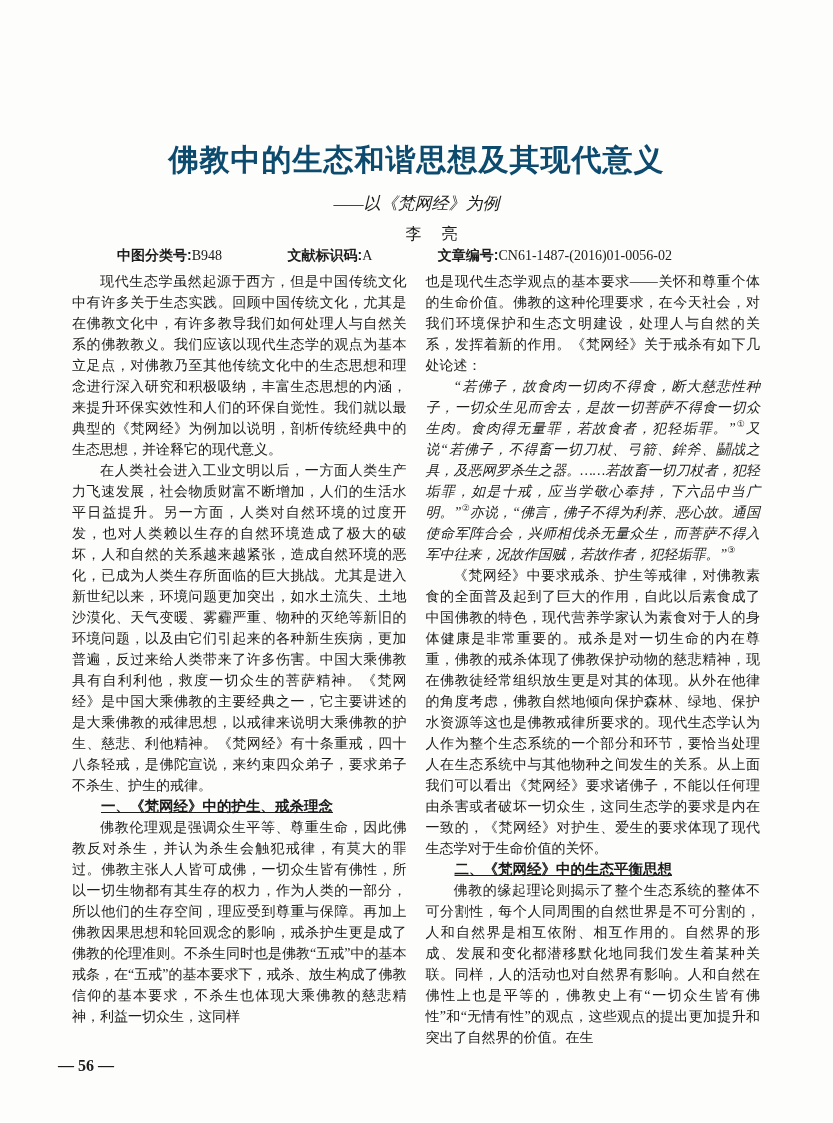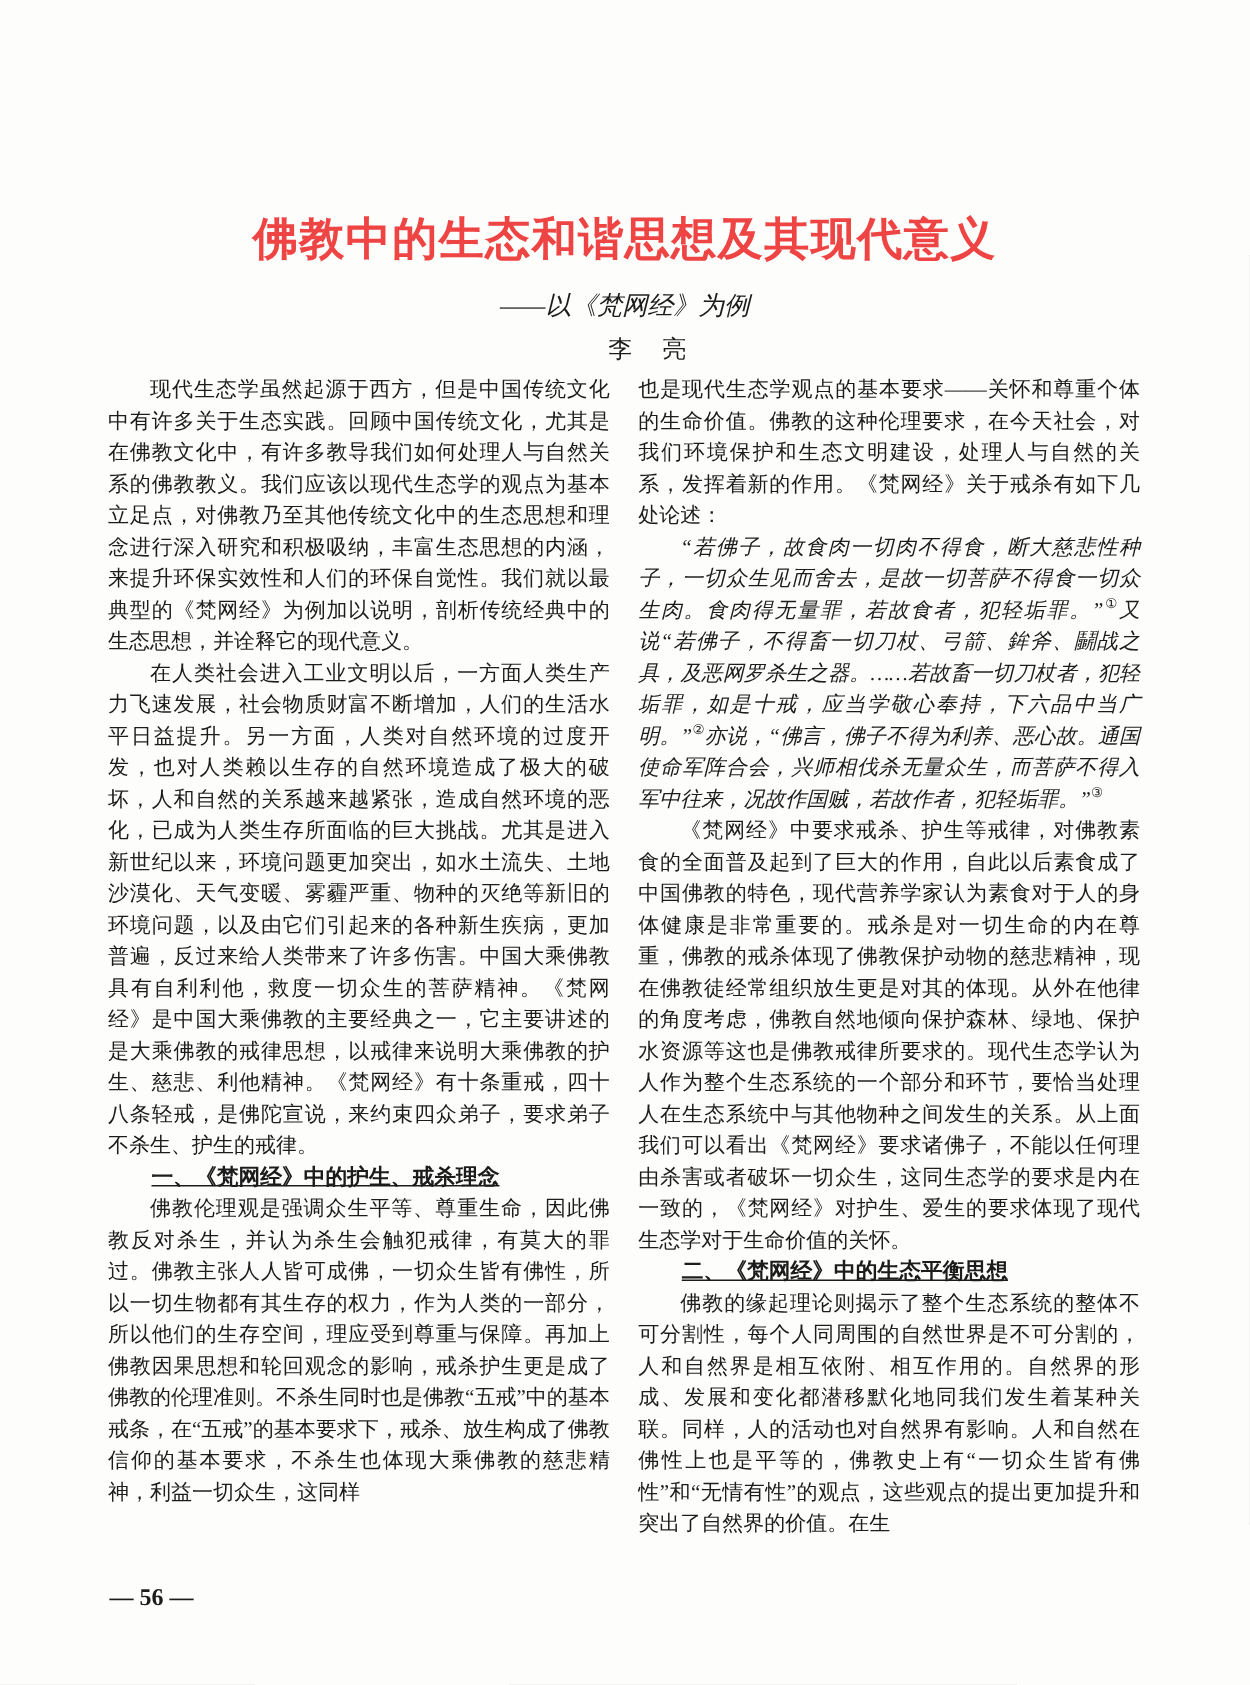--- a/index.html
+++ b/index.html
@@ -13,21 +13,21 @@
     overflow:hidden;
   }
   .title {
     margin:0;
     padding-top:143px;
     text-align:center;
     font-size:30px;
     line-height:34px;
     font-weight:700;
     letter-spacing:1px;
-    color:#ef4444;
+    color:#0c4a6e;
   }
   .subtitle {
     margin-top:16px;
     text-align:center;
     font-size:17px;
     line-height:22px;
     font-style:italic;
   }
   .author {
     margin-top:8px;
@@ -86,40 +86,45 @@
   }
   .quote { font-style:italic; }
   .quote sup {
     font-size:9px;
     font-style:normal;
     line-height:0;
     vertical-align:super;
   }
   .footer {
     position:absolute;
-    left:73px;
+    left:58px;
     top:1056px;
     font-size:16px;
     line-height:20px;
     font-weight:700;
   }
 </style>
 </head>
 <body>
 
 <div class="sheet">
 
   <h1 class="title">佛教中的生态和谐思想及其现代意义</h1>
 
   <div class="subtitle">——以《梵网经》为例</div>
 
   <div class="author">李　亮</div>
 
 
 
+  <p class="clc">
+    <span class="clc-item"><span class="meta-label">中图分类号:</span><span>B948</span></span>
+    <span class="clc-item"><span class="meta-label">文献标识码:</span><span>A</span></span>
+    <span class="clc-item"><span class="meta-label">文章编号:</span><span>CN61-1487-(2016)01-0056-02</span></span>
+  </p>
 
   <div class="columns">
 
     <div class="col">
       <p>现代生态学虽然起源于西方，但是中国传统文化中有许多关于生态实践。回顾中国传统文化，尤其是在佛教文化中，有许多教导我们如何处理人与自然关系的佛教教义。我们应该以现代生态学的观点为基本立足点，对佛教乃至其他传统文化中的生态思想和理念进行深入研究和积极吸纳，丰富生态思想的内涵，来提升环保实效性和人们的环保自觉性。我们就以最典型的《梵网经》为例加以说明，剖析传统经典中的生态思想，并诠释它的现代意义。</p>
       <p>在人类社会进入工业文明以后，一方面人类生产力飞速发展，社会物质财富不断增加，人们的生活水平日益提升。另一方面，人类对自然环境的过度开发，也对人类赖以生存的自然环境造成了极大的破坏，人和自然的关系越来越紧张，造成自然环境的恶化，已成为人类生存所面临的巨大挑战。尤其是进入新世纪以来，环境问题更加突出，如水土流失、土地沙漠化、天气变暖、雾霾严重、物种的灭绝等新旧的环境问题，以及由它们引起来的各种新生疾病，更加普遍，反过来给人类带来了许多伤害。中国大乘佛教具有自利利他，救度一切众生的菩萨精神。《梵网经》是中国大乘佛教的主要经典之一，它主要讲述的是大乘佛教的戒律思想，以戒律来说明大乘佛教的护生、慈悲、利他精神。《梵网经》有十条重戒，四十八条轻戒，是佛陀宣说，来约束四众弟子，要求弟子不杀生、护生的戒律。</p>
       <h3>一、《梵网经》中的护生、戒杀理念</h3>
       <p>佛教伦理观是强调众生平等、尊重生命，因此佛教反对杀生，并认为杀生会触犯戒律，有莫大的罪过。佛教主张人人皆可成佛，一切众生皆有佛性，所以一切生物都有其生存的权力，作为人类的一部分，所以他们的生存空间，理应受到尊重与保障。再加上佛教因果思想和轮回观念的影响，戒杀护生更是成了佛教的伦理准则。不杀生同时也是佛教“五戒”中的基本戒条，在“五戒”的基本要求下，戒杀、放生构成了佛教信仰的基本要求，不杀生也体现大乘佛教的慈悲精神，利益一切众生，这同样</p>
     </div>
 

